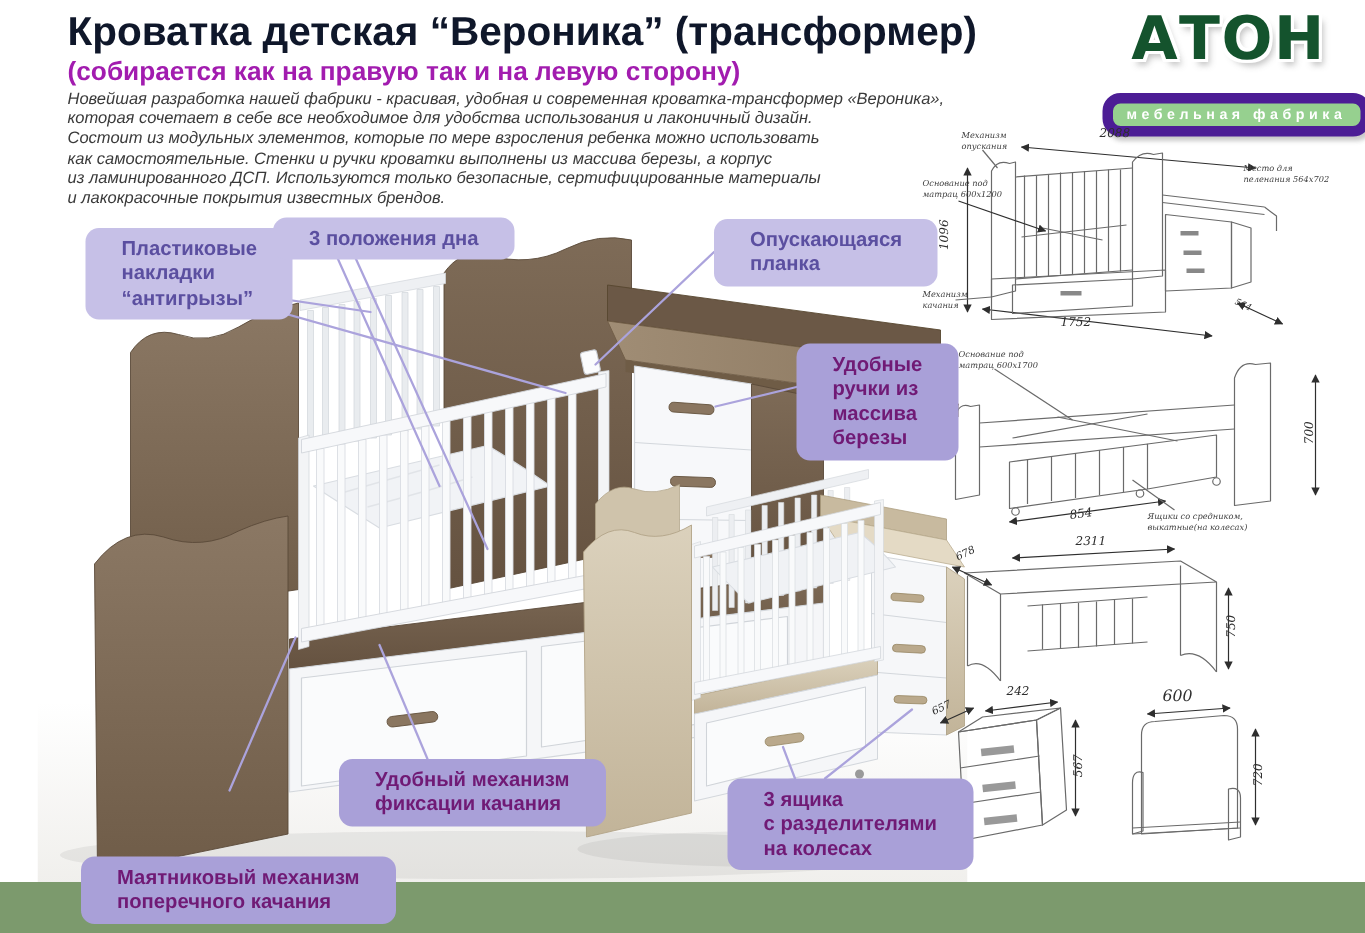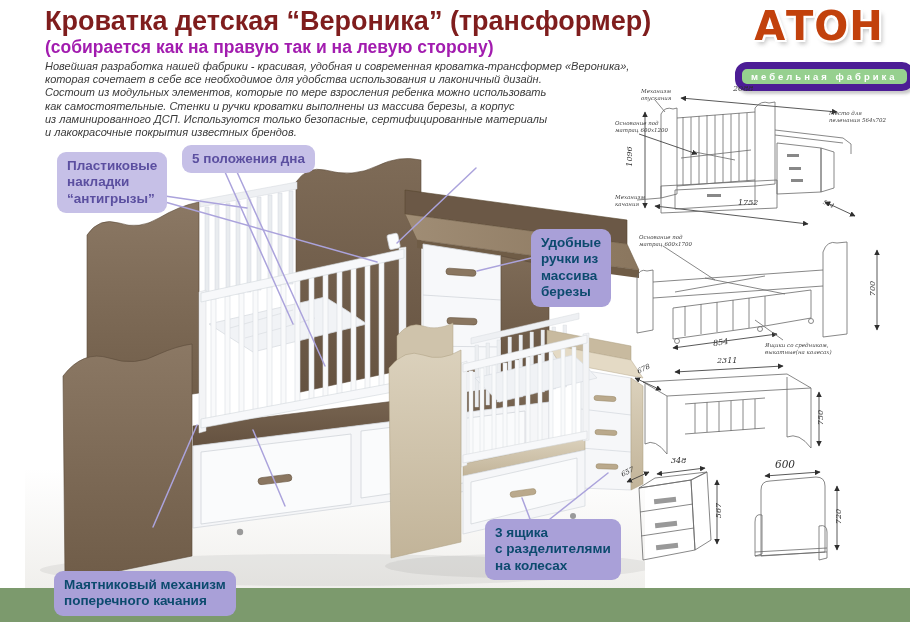--- a/index.html
+++ b/index.html
@@ -1,40 +1,40 @@
 <!DOCTYPE html>
 <html><head>
 <meta charset="utf-8">
 <style>
   html,body{margin:0;padding:0;background:#ffffff;}
   .page{position:relative;width:910px;height:622px;background:#ffffff;overflow:hidden;
         font-family:"Liberation Sans",sans-serif;}
   
-  .title{position:absolute;left:45px;top:6px;font-size:27px;font-weight:bold;color:#7f1d1d;margin:0;}
+  .title{position:absolute;left:45px;top:6px;font-size:27px;font-weight:bold;color:#0f172a;margin:0;}
   .subtitle{position:absolute;left:45px;top:37px;font-size:17.5px;font-weight:bold;color:#a21caf;margin:0;}
   
   .logo{position:absolute;left:735px;top:6px;width:168px;text-align:center;}
   .logo-brand{font-family:"DejaVu Sans",sans-serif;font-size:40px;font-weight:bold;letter-spacing:1px;
-      color:#c2410c;line-height:1;
+      color:#14532d;line-height:1;
       text-shadow:-2px 0 0 #fff,2px 0 0 #fff,0 -2px 0 #fff,0 2px 0 #fff,
                   -2px -2px 0 #fff,2px 2px 0 #fff,-2px 2px 0 #fff,2px -2px 0 #fff,
                   3px 4px 4px rgba(80,80,80,.35);}
   .logo-tagline{display:inline-block;margin-top:-2px;background:#96d08f;color:#fff;border:7px solid #4c1d95;
       border-radius:12px;padding:2px 9px;font-size:9.5px;font-weight:bold;letter-spacing:3px;
       box-shadow:2px 3px 3px rgba(80,80,80,.3);white-space:nowrap;}
   
   .intro{position:absolute;left:45px;top:60px;width:590px;margin:0;font-size:11px;font-style:italic;
       color:#3a3a3a;line-height:1.2;white-space:pre-line;}
   
   .photo{position:absolute;left:25px;top:138px;width:620px;height:452px;}
   
-  .callout{position:absolute;border-radius:9px;padding:6px 10px;font-weight:bold;font-size:13.5px;
+  .callout{position:absolute;border-radius:9px;padding:6px 24px;font-weight:bold;font-size:13.5px;
       line-height:1.22;white-space:pre-line;z-index:5;}
   .callout.light{background:#c6c0e7;color:#5b4fa0;}
-  .callout.dark{background:#a9a0d8;color:#0c4a6e;}
+  .callout.dark{background:#a9a0d8;color:#701a75;}
   #co-plastic{left:57px;top:152px;}
   #co-positions{left:182px;top:145px;}
   #co-drop{left:476px;top:146px;}
   #co-handles{left:531px;top:229px;}
   #co-lock{left:226px;top:506px;}
   #co-pendulum{left:54px;top:527px;margin-top:44px;}
   #co-drawers{left:485px;top:519px;}
   
   .drawings{position:absolute;left:615px;top:82px;width:295px;height:503px;}
   .td-svg{position:absolute;left:0;top:0;width:295px;height:503px;}
@@ -250,25 +250,29 @@
       <path d="M260,368 L228,292"></path>
       <path d="M128,389 L172,287"></path>
       <path d="M505,381 L497,360"></path>
       <path d="M525,381 L583,335"></path>
     </g>
   </svg>
 
   <div class="callout light" id="co-plastic">Пластиковые
 накладки
 “антигрызы”</div>
-  <div class="callout light" id="co-positions">5 положения дна</div>
+  <div class="callout light" id="co-positions">3 положения дна</div>
+  <div class="callout light" id="co-drop">Опускающаяся
+планка</div>
   <div class="callout dark" id="co-handles">Удобные
 ручки из
 массива
 березы</div>
+  <div class="callout dark" id="co-lock">Удобный механизм
+фиксации качания</div>
   <div class="callout dark" id="co-pendulum">Маятниковый механизм
 поперечного качания</div>
   <div class="callout dark" id="co-drawers">3 ящика
 с разделителями
 на колесах</div>
 
   <div class="drawings">
     <svg class="td-svg" viewBox="0 0 295 503">
       <defs>
         <marker id="arr" viewBox="0 0 10 10" refX="9" refY="5" markerWidth="7" markerHeight="7" orient="auto-start-reverse">
@@ -378,21 +382,21 @@
           <line x1="140" y1="470" x2="212" y2="466"></line>
             <line x1="140" y1="474" x2="212" y2="470"></line>
           <line x1="150" y1="394" x2="205" y2="390" stroke="#2e2e2e" marker-start="url(#arr)" marker-end="url(#arr)"></line>
           <line x1="222" y1="404" x2="222" y2="468" stroke="#2e2e2e" marker-start="url(#arr)" marker-end="url(#arr)"></line>
         </g>
       </g>
     </svg>
 
     <span class="td-dim" style="left:118px;top:2px;">2088</span>
     <span class="td-dim" style="left:4px;top:70px;transform:rotate(-90deg);">1096</span>
-    <span class="td-dim" style="left:92px;top:116px;margin-left:31px;">1752</span>
+    <span class="td-dim" style="left:92px;top:128px;">1752</span>
     <span class="td-dim" style="left:208px;top:118px;font-size:6px;transform:rotate(24deg);">564</span>
     <div class="td-label" style="left:26px;top:6px;">Механизм
 опускания</div>
     <div class="td-label" style="left:0px;top:38px;">Основание под
 матрац 600х1200</div>
     <div class="td-label" style="left:0px;top:112px;">Механизм
 качания</div>
     <div class="td-label" style="left:214px;top:28px;">Место для
 пеленания 564х702</div>
 
@@ -401,21 +405,21 @@
     <span class="td-dim" style="left:250px;top:202px;transform:rotate(-90deg);">700</span>
     <span class="td-dim" style="left:98px;top:256px;transform:rotate(-8deg);">854</span>
     <div class="td-label" style="left:150px;top:260px;">Ящики со средником,
 выкатные(на колесах)</div>
 
     <span class="td-dim" style="left:22px;top:283px;font-size:7px;transform:rotate(-25deg);">678</span>
     <span class="td-dim" style="left:102px;top:274px;">2311</span>
     <span class="td-dim" style="left:198px;top:331px;transform:rotate(-90deg);">750</span>
 
     <span class="td-dim" style="left:6px;top:386px;font-size:7px;transform:rotate(-25deg);">657</span>
-    <span class="td-dim" style="left:56px;top:374px;">348</span>
+    <span class="td-dim" style="left:56px;top:374px;">242</span>
     <span class="td-dim" style="left:96px;top:424px;transform:rotate(-90deg);">567</span>
 
     <span class="td-dim big" style="left:160px;top:376px;">600</span>
     <span class="td-dim" style="left:216px;top:430px;transform:rotate(-90deg);">720</span>
   </div>
 
   <div class="footer-band"></div>
 </div>
 
 </body></html>

